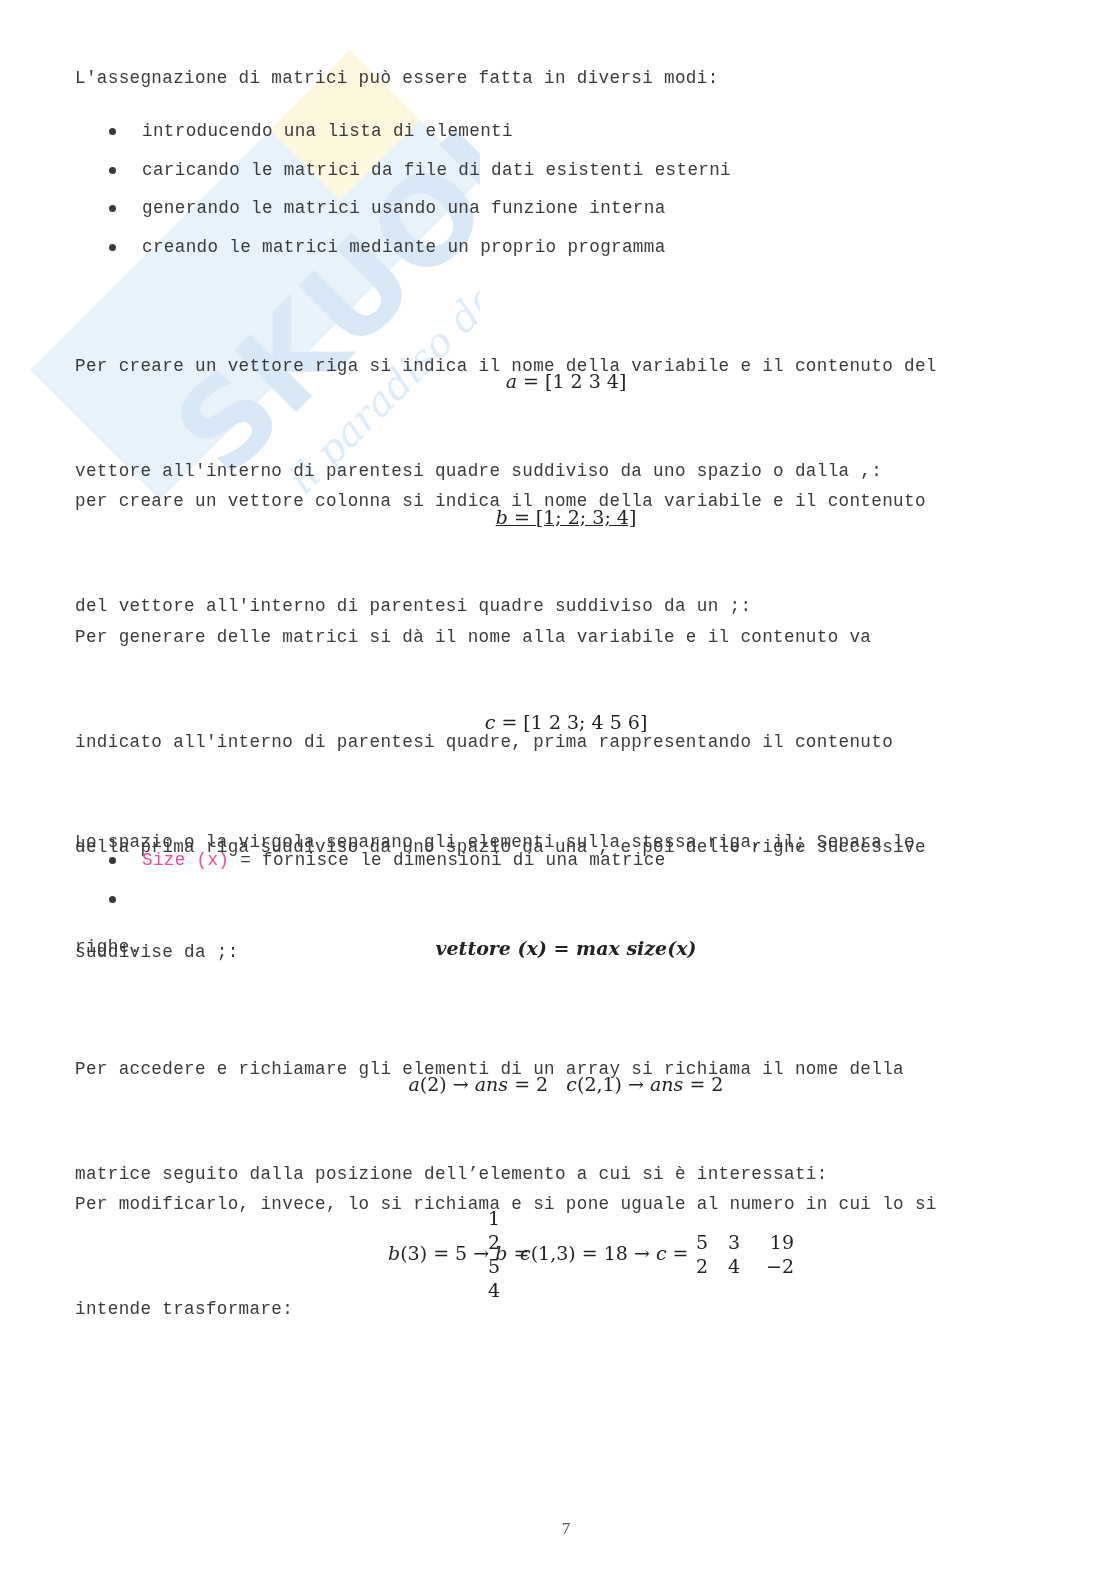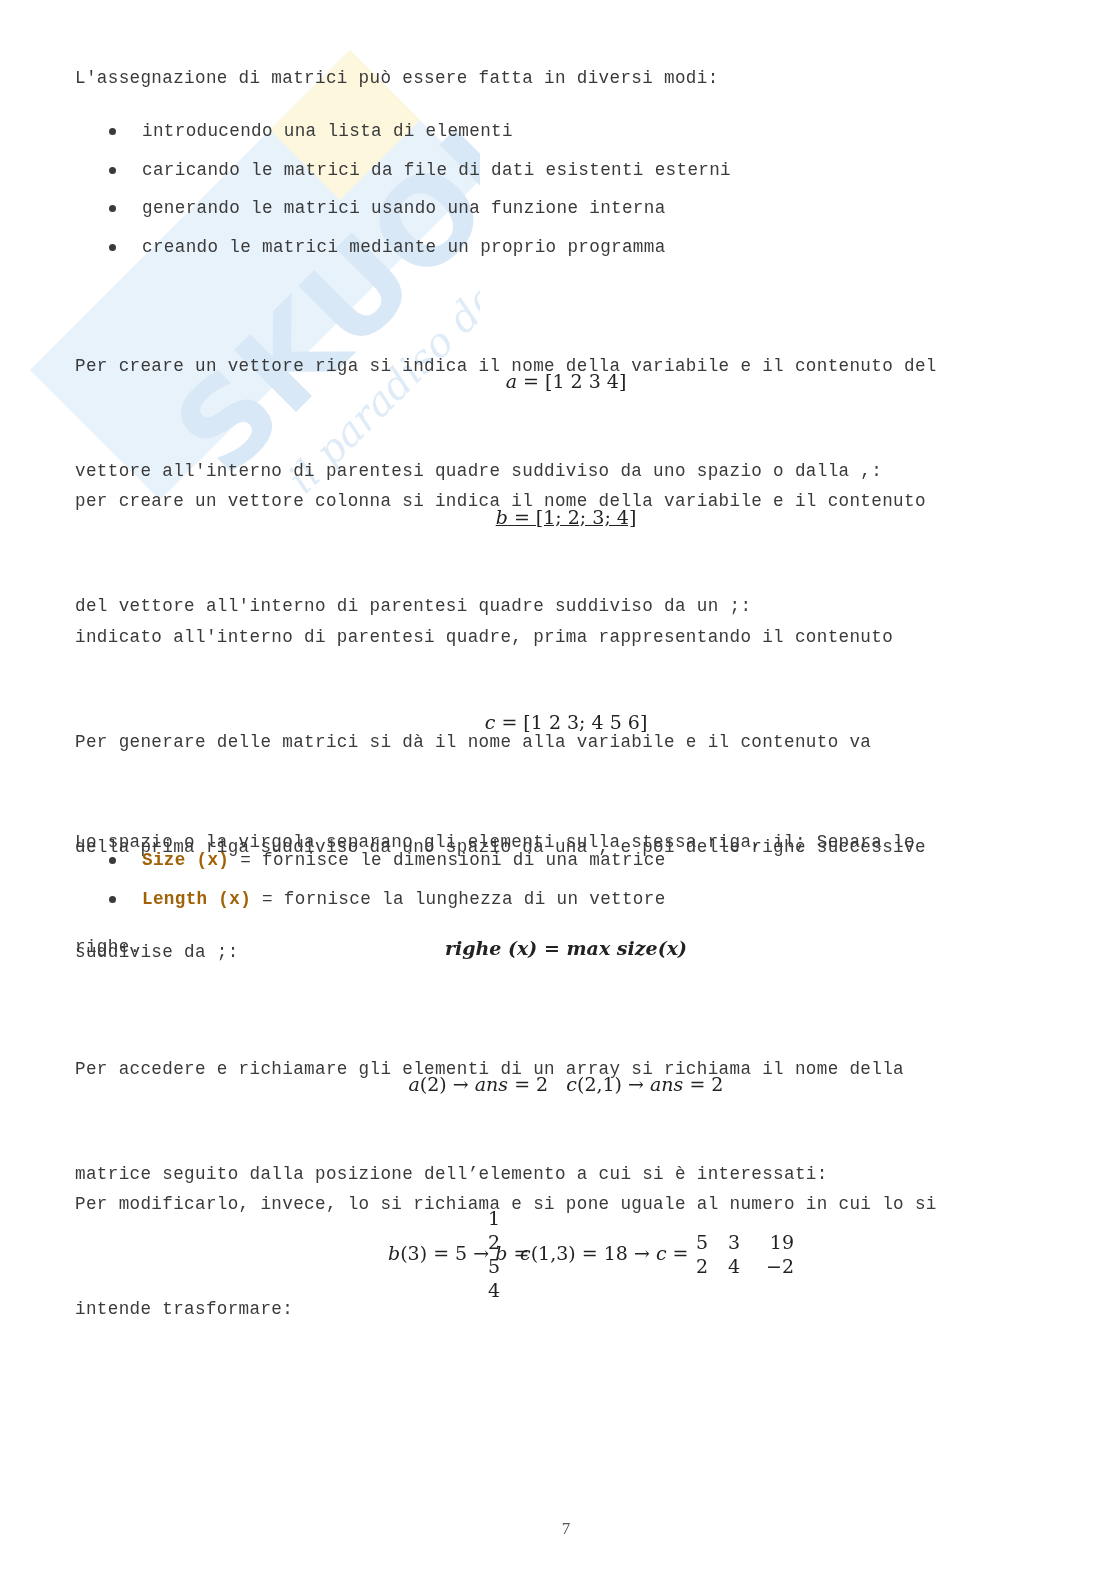--- a/index.html
+++ b/index.html
@@ -16,21 +16,21 @@
       font-size: 17.6px;
       color: #3a3a3a;
       letter-spacing: 0.35px;
       white-space: pre;
     }
     .para { position: absolute; left: 67px; line-height: 35px; margin: 0; }
     .bullet-list { position: absolute; left: 0; margin: 0; padding: 0; list-style: none; }
     .bullet-item { position: relative; height: 38.5px; }
     .bullet-dot { position: absolute; left: 101px; top: 9px; width: 7px; height: 7px; border-radius: 50%; background: #3a3a3a; }
     .bullet-text { position: absolute; left: 134px; top: 0; line-height: 24px; }
-    .bold { font-weight: bold; color: #a16207; }
+    .bold { font-weight: normal; color: #ec4899; }
 
     .formula {
       position: absolute; left: 0; width: 1116px; text-align: center;
       font-family: "DejaVu Serif", "Liberation Serif", serif;
       font-size: 19px; color: #222; white-space: pre;
     }
     .formula i { font-style: italic; }
     .formula.boldf { font-weight: bold; }
 
     .matrix-formula {
@@ -92,44 +92,43 @@
     </div>
     <div class="formula" style="top:370px;"><i>a</i> <span>= [1 2 3 4]</span></div>
 
     <div class="mono para" style="top:414px;">
       <div>per creare un vettore colonna si indica il nome della variabile e il contenuto</div>
       <div>del vettore all'interno di parentesi quadre suddiviso da un ;:</div>
     </div>
     <div class="formula" style="top:506px;text-decoration:underline;"><i>b</i> <span>= [1; 2; 3; 4]</span></div>
 
     <div class="mono para" style="top:550px;">
+      <div>Per generare delle matrici si dà il nome alla variabile e il contenuto va</div>
       <div>indicato all'interno di parentesi quadre, prima rappresentando il contenuto</div>
-      <div>Per generare delle matrici si dà il nome alla variabile e il contenuto va</div>
       <div>della prima riga suddiviso da uno spazio da una , e poi delle righe successive</div>
       <div>suddivise da ;:</div>
     </div>
     <div class="formula" style="top:711px;"><i>c</i> <span>= [1 2 3; 4 5 6]</span></div>
 
     <div class="mono para" style="top:755px;">
       <div>Lo spazio o la virgola separano gli elementi sulla stessa riga, il; Separa le</div>
       <div>righe.</div>
     </div>
 
     <ul class="bullet-list" style="top:848px; width:1116px;">
       <li class="bullet-item">
         <span class="bullet-dot"></span>
         <span class="mono bullet-text"><span class="bold">Size (x)</span><span> = fornisce le dimensioni di una matrice</span></span>
       </li>
       <li class="bullet-item">
         <span class="bullet-dot"></span>
-        <span class="mono bullet-text"><span class="bold">Length (x)</span><span> = fornisce la lunghezza di un vettore</span></span>
       </li>
     </ul>
 
-    <div class="formula boldf" style="top:937px;"><i>righe</i> <i>(x)</i><span> = </span><i>max size</i><i>(x)</i></div>
+    <div class="formula boldf" style="top:937px;"><i>vettore</i> <i>(x)</i><span> = </span><i>max size</i><i>(x)</i></div>
 
     <div class="mono para" style="top:982px;">
       <div>Per accedere e richiamare gli elementi di un array si richiama il nome della</div>
       <div>matrice seguito dalla posizione dell’elemento a cui si è interessati:</div>
     </div>
     <div class="formula" style="top:1073px;"><i>a</i><span>(2) → </span><i>ans</i><span> = 2</span><span>   </span><i>c</i><span>(2,1) → </span><i>ans</i><span> = 2</span></div>
 
     <div class="mono para" style="top:1117px;">
       <div>Per modificarlo, invece, lo si richiama e si pone uguale al numero in cui lo si</div>
       <div>intende trasformare:</div>

